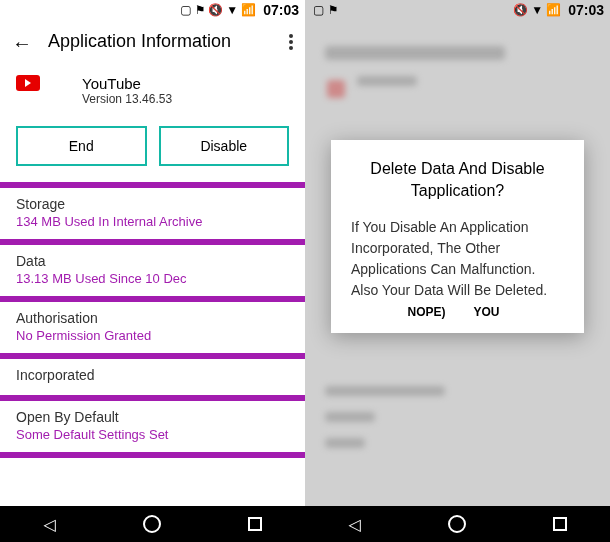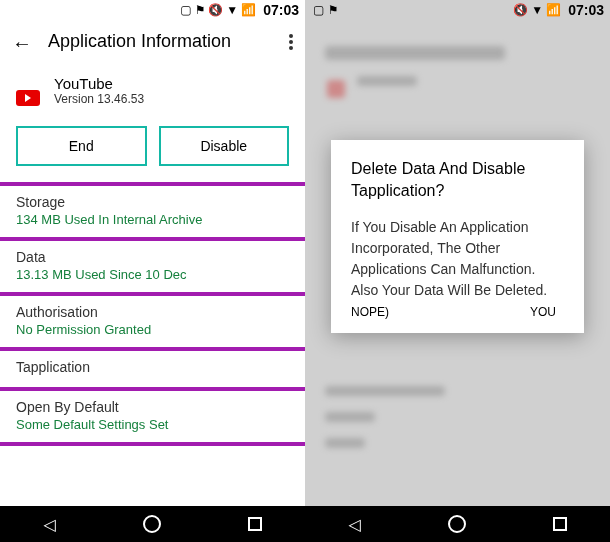--- a/index.html
+++ b/index.html
@@ -6,45 +6,45 @@
     body { width: 610px; height: 542px; display: flex; background: #fff; }
     .screen { width: 305px; height: 542px; position: relative; overflow: hidden; }
     .status-bar { height: 20px; background: #fff; display: flex; justify-content: flex-end; align-items: center; padding: 0 6px; gap: 3px; font-size: 11px; }
     .status-bar .clock { font-weight: bold; font-size: 14px; margin-left: 4px; }
     .status-icon { font-size: 12px; }
     .header { display: flex; align-items: center; padding: 10px 12px; }
     .back-arrow { font-size: 20px; margin-right: 16px; }
     .header-title { font-size: 18px; flex: 1; }
     .menu-dots { display: flex; flex-direction: column; gap: 2px; }
     .menu-dots span { width: 4px; height: 4px; background: #333; border-radius: 50%; }
-    .app-info { display: flex; align-items: flex-end; padding: 12px 16px 8px; }
+    .app-info { display: flex; align-items: flex-start; padding: 12px 16px 8px; gap: 28px; }
     .app-icon { width: 24px; height: 16px; background: #e60000; border-radius: 3px; position: relative; margin-right: 14px; }
     .app-icon::after { content: ''; position: absolute; left: 9px; top: 4px; border-left: 6px solid #fff; border-top: 4px solid transparent; border-bottom: 4px solid transparent; }
     .app-name { font-size: 15px; }
     .app-version { font-size: 12px; color: #333; }
     .button-row { display: flex; gap: 12px; padding: 12px 16px 16px; }
     .action-btn { flex: 1; border: 2px solid #14b8a6; background: #fff; padding: 10px 0; font-size: 14px; text-align: center; }
-    .section { padding: 8px 16px 10px; border-top: 4px solid #a21caf; }
+    .section { padding: 8px 16px 10px; border-top: 6px solid #a21caf; }
     .section-label { font-size: 14px; color: #333; margin-bottom: 2px; }
-    .section-value { font-size: 13px; color: #15803d; }
+    .section-value { font-size: 13px; color: #a21caf; }
     .nav-bar { position: absolute; bottom: 0; left: 0; right: 0; height: 36px; background: #000; display: flex; justify-content: space-around; align-items: center; }
     .nav-icon { color: #fff; font-size: 16px; }
     .nav-circle { width: 18px; height: 18px; border: 2px solid #fff; border-radius: 50%; }
     .nav-square { width: 14px; height: 14px; border: 2px solid #fff; }
     
     
     .screen2 { background: #d0d0d0; }
     .screen2 .status-bar { background: transparent; }
     .blur-bg { position: absolute; inset: 0; filter: blur(3px); opacity: 0.5; }
     .blur-line { background: #888; height: 10px; margin: 16px 20px; border-radius: 4px; }
     .blur-dot { width: 18px; height: 18px; background: #c44; border-radius: 3px; position: absolute; left: 22px; top: 80px; }
     .dialog { position: absolute; left: 26px; right: 26px; top: 140px; background: #fff; padding: 18px 20px 14px; box-shadow: 0 4px 20px rgba(0,0,0,0.3); }
-    .dialog-title { font-size: 16px; line-height: 1.4; margin-bottom: 14px; }
+    .dialog-title { font-size: 16px; line-height: 1.4; margin-bottom: 14px; text-align: center; }
     .dialog-body { font-size: 14px; line-height: 1.5; color: #333; margin-bottom: 4px; }
-    .dialog-actions { display: flex; justify-content: space-between; gap: 28px; font-size: 12px; font-weight: normal; padding-right: 8px; }
+    .dialog-actions { display: flex; justify-content: center; gap: 28px; font-size: 12px; font-weight: bold; padding-right: 8px; }
   </style>
 </head>
 <body>
 
 <div class="screen">
   <div class="status-bar">
     <span class="status-icon">▢</span>
     <span class="status-icon">⚑</span>
     <span class="status-icon">🔇</span>
     <span class="status-icon">▼</span>
@@ -77,21 +77,21 @@
   </div>
   <div class="section">
     <div class="section-label">Data</div>
     <div class="section-value">13.13 MB Used Since 10 Dec</div>
   </div>
   <div class="section">
     <div class="section-label">Authorisation</div>
     <div class="section-value">No Permission Granted</div>
   </div>
   <div class="section">
-    <div class="section-label">Tapplication</div>
+    <div class="section-label">Incorporated</div>
   </div>
   <div class="section">
     <div class="section-label">Open By Default</div>
     <div class="section-value">Some Default Settings Set</div>
   </div>
   <div class="section">
   </div>
   <div class="nav-bar">
     <span class="nav-icon">◁</span>
     <span class="nav-circle"></span>

